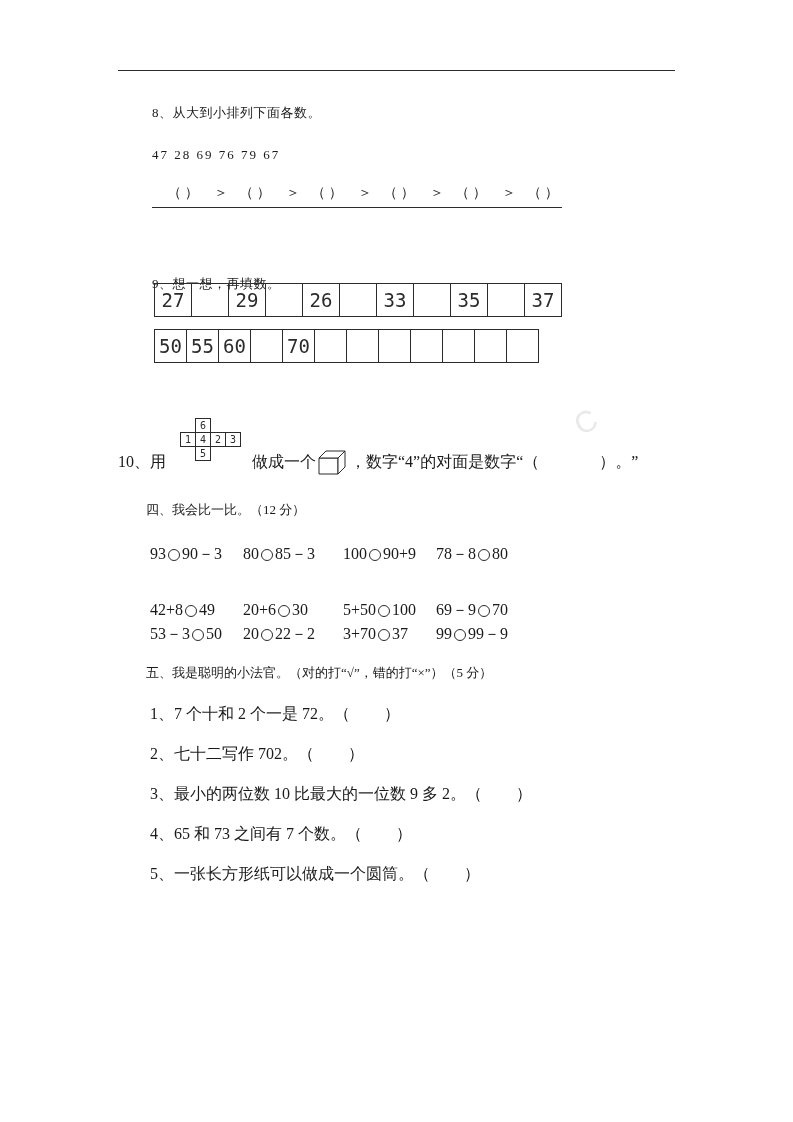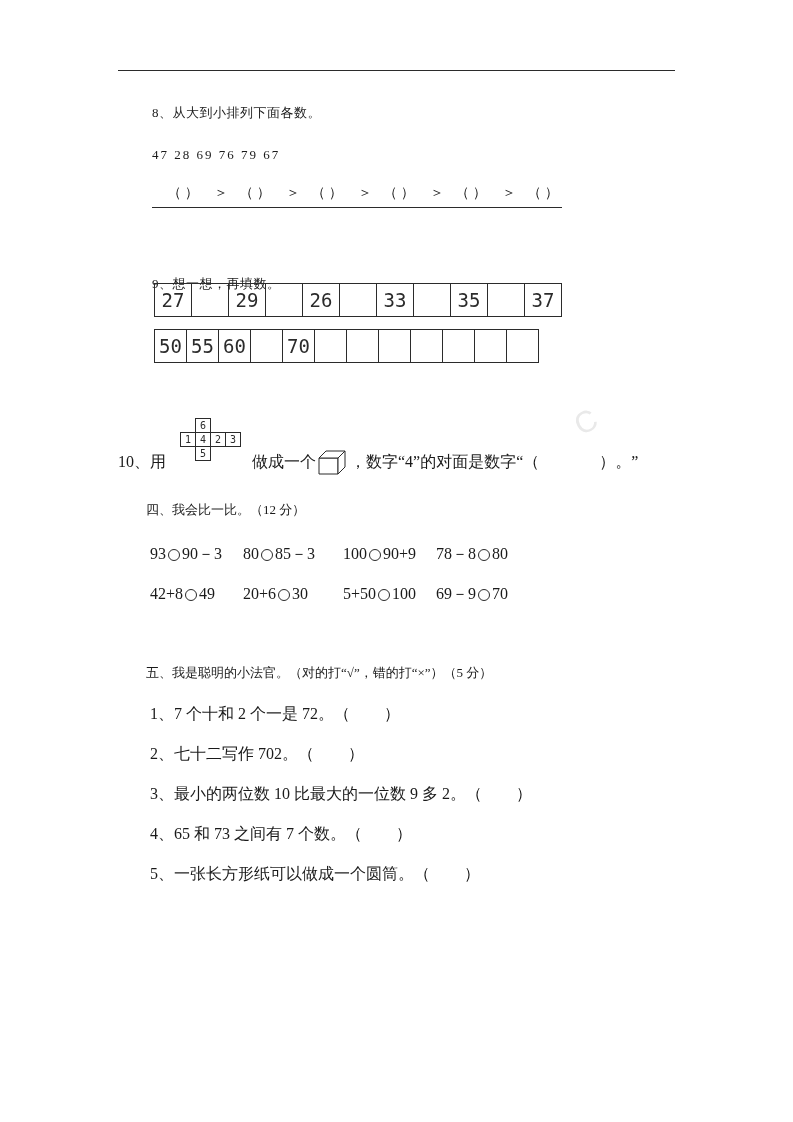--- a/index.html
+++ b/index.html
@@ -105,21 +105,21 @@
     height: 26px;
     vertical-align: middle;
     margin: 0 2px;
   }
   .cube3d svg { position: absolute; left: 0; top: 0; }
 
   
   #s4-title { left: 146px; top: 500px; }
   .cmp-row { left: 150px; font-size: 16px; }
   #cmp-r1 { top: 542px; }
-  #cmp-r2 { top: 582px; }
+  #cmp-r2 { top: 598px; }
   #cmp-r3 { top: 622px; }
   .cmp-row .c { display: inline-block; }
   .cmp-row .c1 { width: 93px; }
   .cmp-row .c2 { width: 100px; }
   .cmp-row .c3 { width: 93px; }
   .cmp-row .c4 { width: 93px; }
   .ocirc {
     display: inline-block;
     width: 10px; height: 10px;
     border: 1px solid #2b2b2b;
@@ -244,20 +244,23 @@
   <div class="blk" id="s4-title">四、我会比一比。（12 分）</div>
 
   <div class="blk cmp-row" id="cmp-r1">
     <span class="c c1"><span>93</span><span class="ocirc"></span><span>90－3</span></span><span class="c c2"><span>80</span><span class="ocirc"></span><span>85－3</span></span><span class="c c3"><span>100</span><span class="ocirc"></span><span>90+9</span></span><span class="c c4"><span>78－8</span><span class="ocirc"></span><span>80</span></span>
   </div>
 
   <div class="blk cmp-row" id="cmp-r2">
     <span class="c c1"><span>42+8</span><span class="ocirc"></span><span>49</span></span><span class="c c2"><span>20+6</span><span class="ocirc"></span><span>30</span></span><span class="c c3"><span>5+50</span><span class="ocirc"></span><span>100</span></span><span class="c c4"><span>69－9</span><span class="ocirc"></span><span>70</span></span>
   </div>
 
+  <div class="blk cmp-row" id="cmp-r3">
+    <span class="c c1"><span>53－3</span><span class="ocirc"></span><span>50</span></span><span class="c c2"><span>20</span><span class="ocirc"></span><span>22－2</span></span><span class="c c3"><span>3+70</span><span class="ocirc"></span><span>37</span></span><span class="c c4"><span>99</span><span class="ocirc"></span><span>99－9</span></span>
+  </div>
 
   <div class="blk" id="s5-title">五、我是聪明的小法官。（对的打“√”，错的打“×”）（5 分）</div>
 
   <div class="blk tf-row" id="tf-1">
     <span>1、7 个十和 2 个一是 72。（</span><span class="gap"></span><span>）</span>
   </div>
   <div class="blk tf-row" id="tf-2">
     <span>2、七十二写作 702。（</span><span class="gap"></span><span>）</span>
   </div>
   <div class="blk tf-row" id="tf-3">

